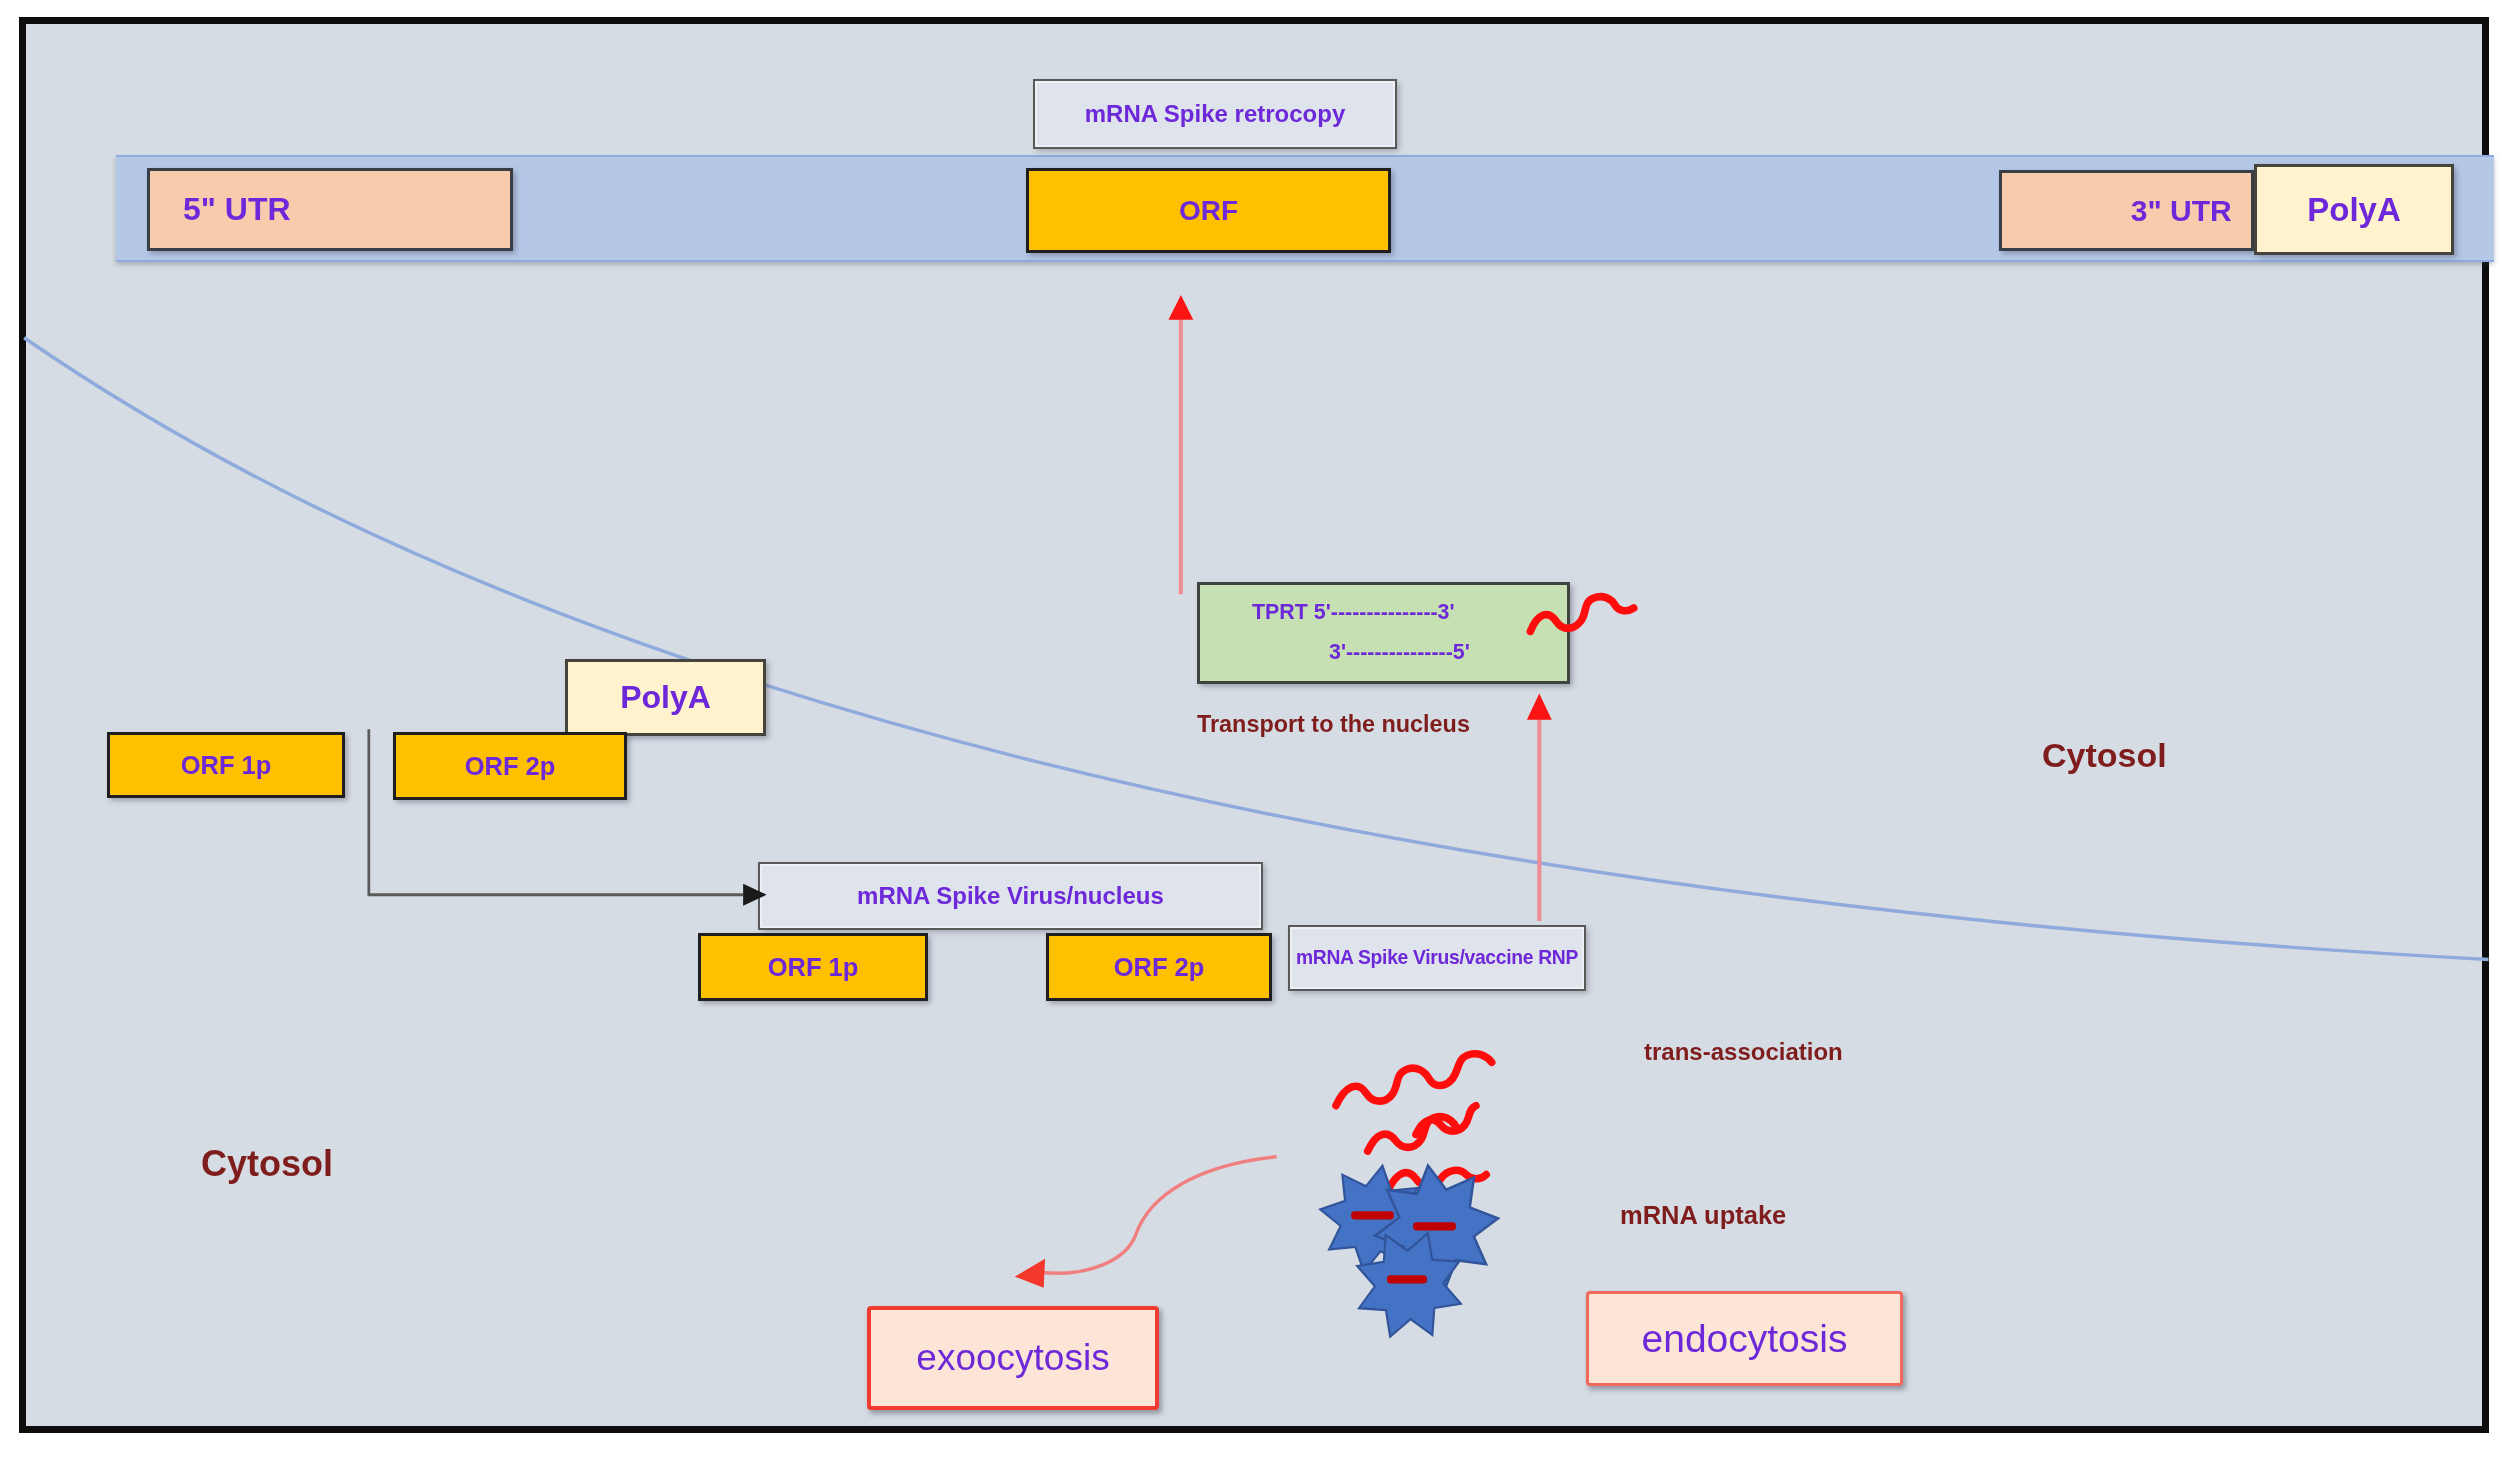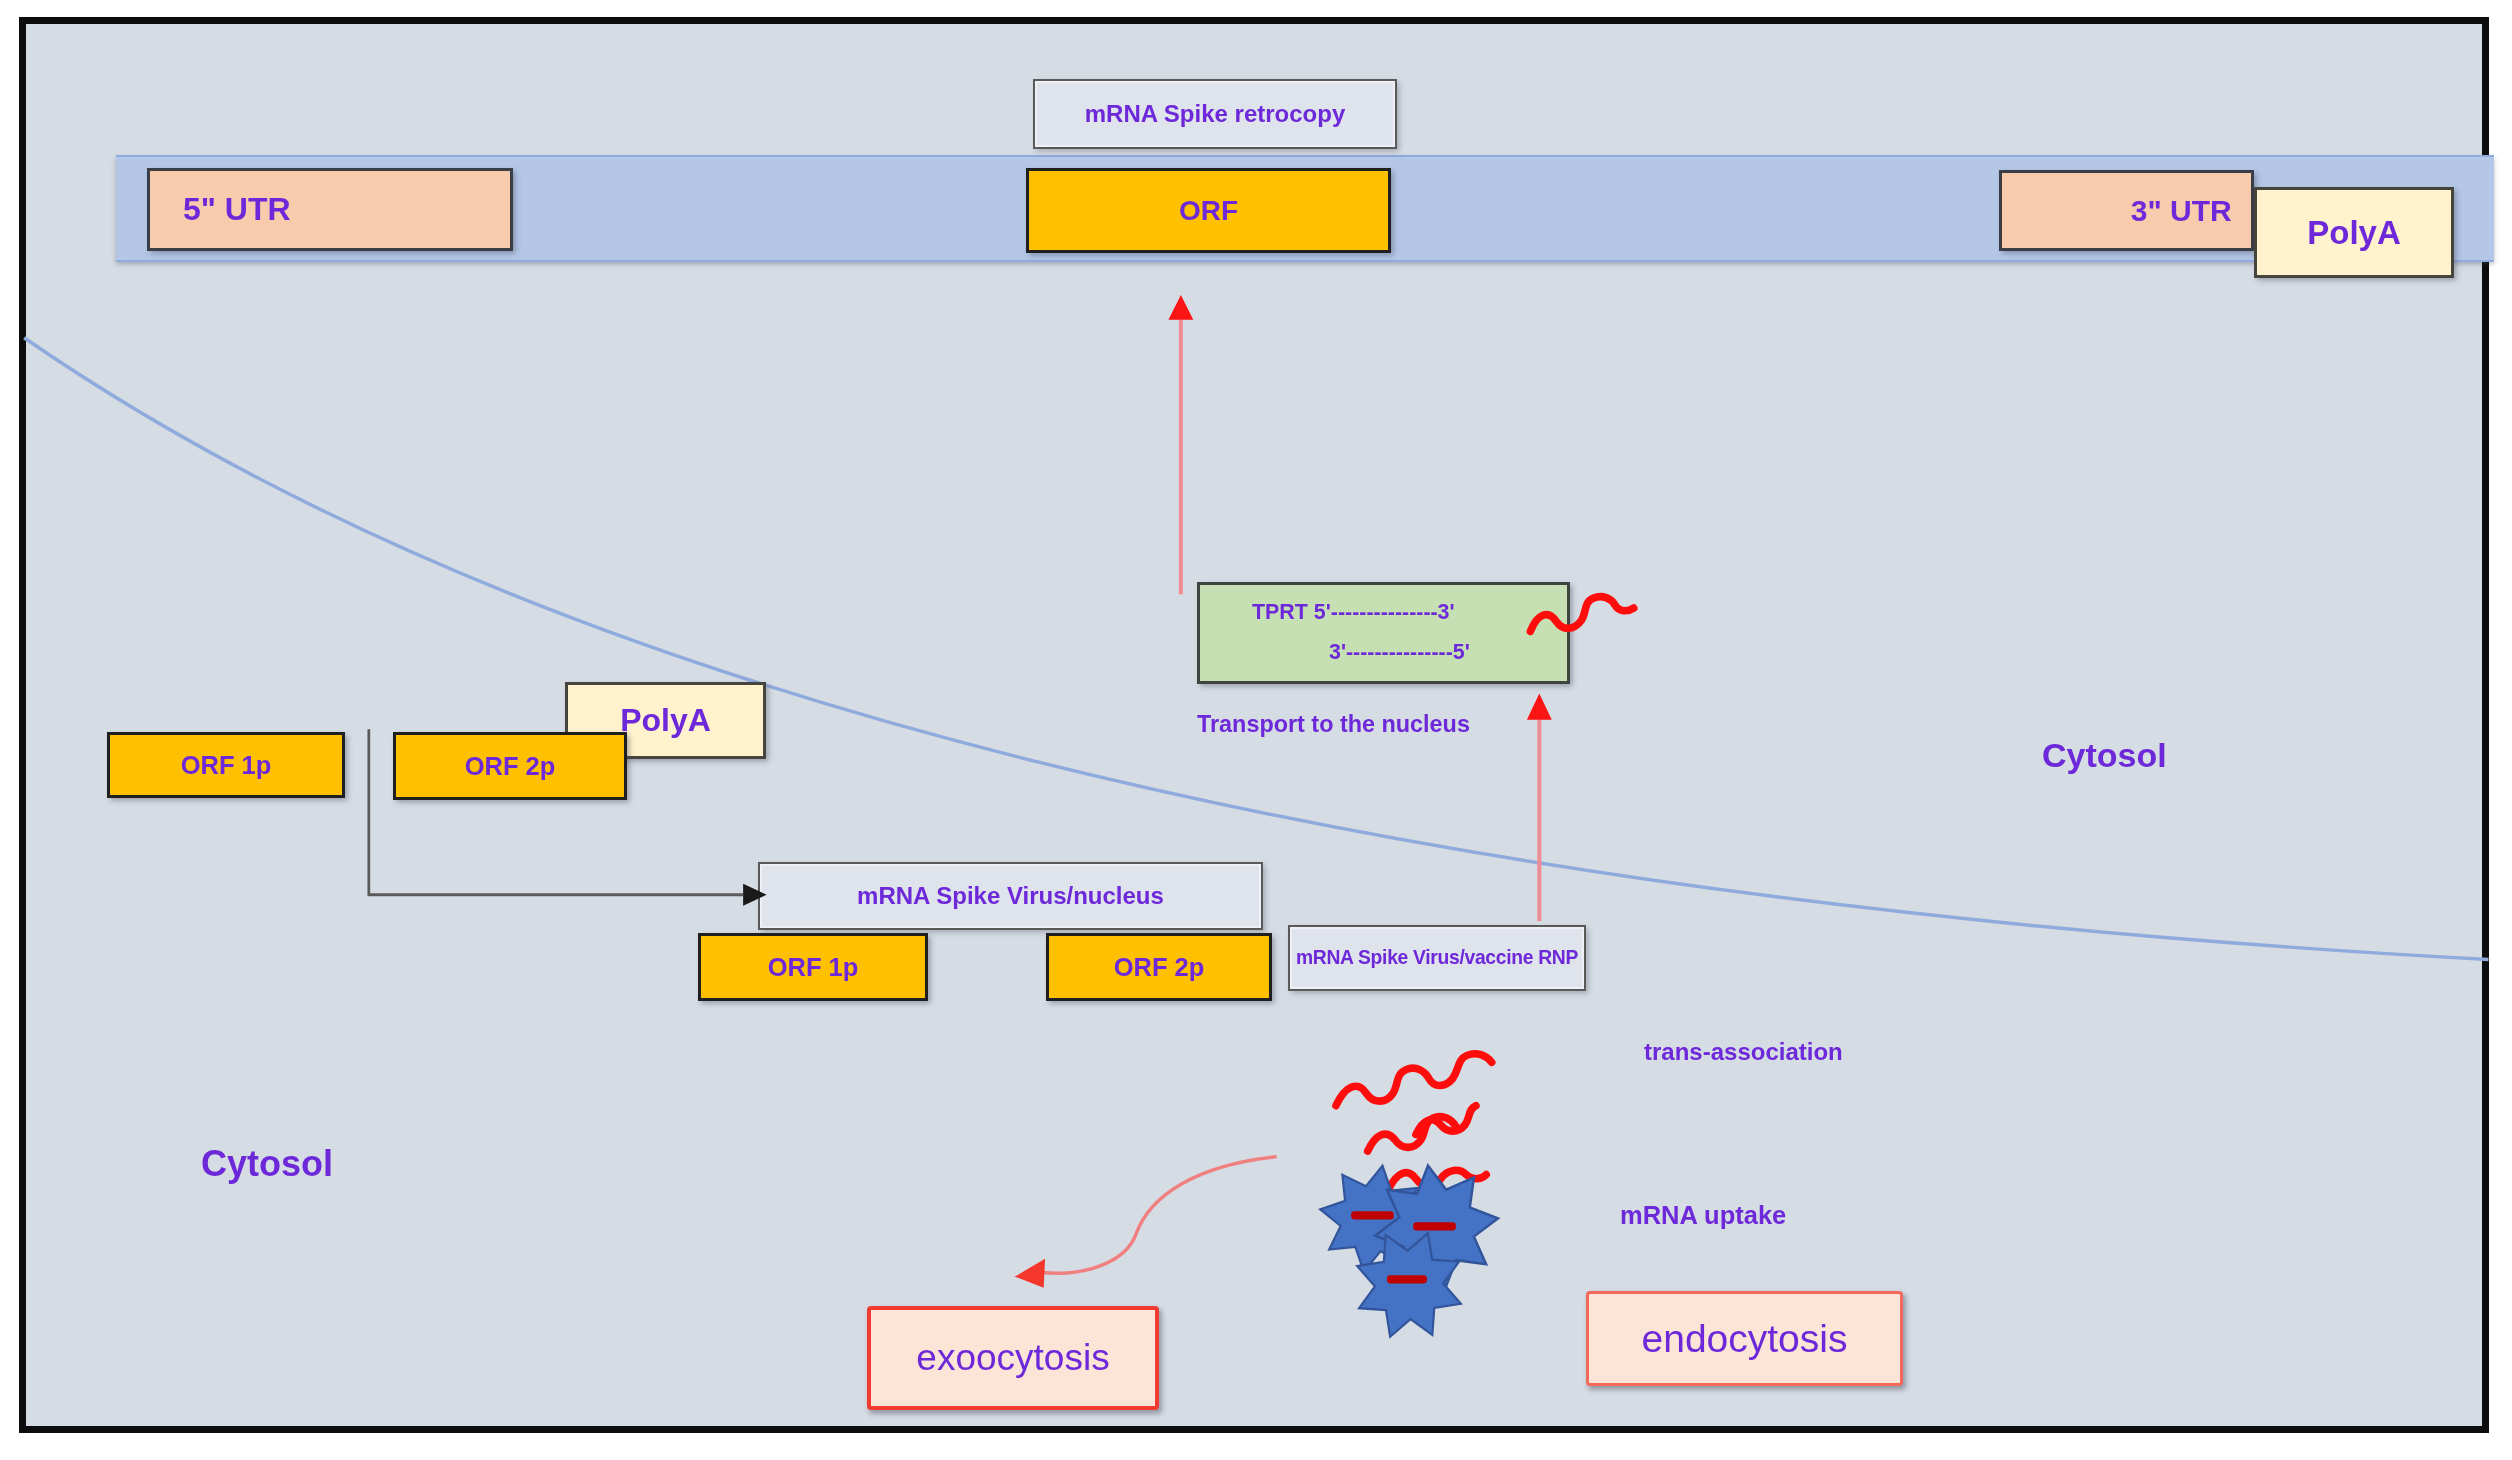--- a/index.html
+++ b/index.html
@@ -10,26 +10,26 @@
   svg.layer{position:absolute;left:0;top:0;pointer-events:none;}
   #svg-back{z-index:1;}
   .box{position:absolute;display:flex;align-items:center;justify-content:center;
        box-sizing:border-box;font-weight:bold;color:#6d28d9;z-index:3;
        box-shadow:2.8px 3.4px 5.5px rgba(70,75,90,0.45);}
   .bar{position:absolute;left:116px;top:155px;width:2378px;height:103px;
        background:#b4c7e7;border-top:2.1px solid #8faadc;border-bottom:2.1px solid #8faadc;
        z-index:2;box-shadow:0 3.4px 4.8px rgba(70,75,90,0.35);}
   .peach{background:#f8cbad;border:3.4px solid #3a3e46;}
   .gold{background:#ffc000;border:3.4px solid #1f1f1f;}
-  .cream{background:#fff2cc;border:3.4px solid #45453e;margin-top:23px;}
+  .cream{background:#fff2cc;border:3.4px solid #45453e;}
   .greenbox{background:#c6e0b4;border:3.4px solid #3f4440;}
   .graybox{background:#dfe3eb;border:2.8px solid #595959;
            box-shadow:inset 0 0 0 2.1px #eef0f5, 2.8px 3.4px 5.5px rgba(70,75,90,0.35);}
   .pinkbox{background:#fce4d6;font-weight:normal;border-radius:4.1px;}
-  .lbl{position:absolute;font-weight:bold;color:#6d28d9;z-index:6;white-space:nowrap;}
+  .lbl{position:absolute;font-weight:bold;color:#7f1d1d;z-index:6;white-space:nowrap;}
   .tprt-line{display:block;line-height:1.85;white-space:pre;}
   #svg-front{z-index:5;}
 </style>
 </head>
 <body>
 
 <div id="stage">
   <div id="frame"></div>
 
   <svg id="svg-back" class="layer" width="2512" height="1460" viewBox="0 0 3644 2118">

